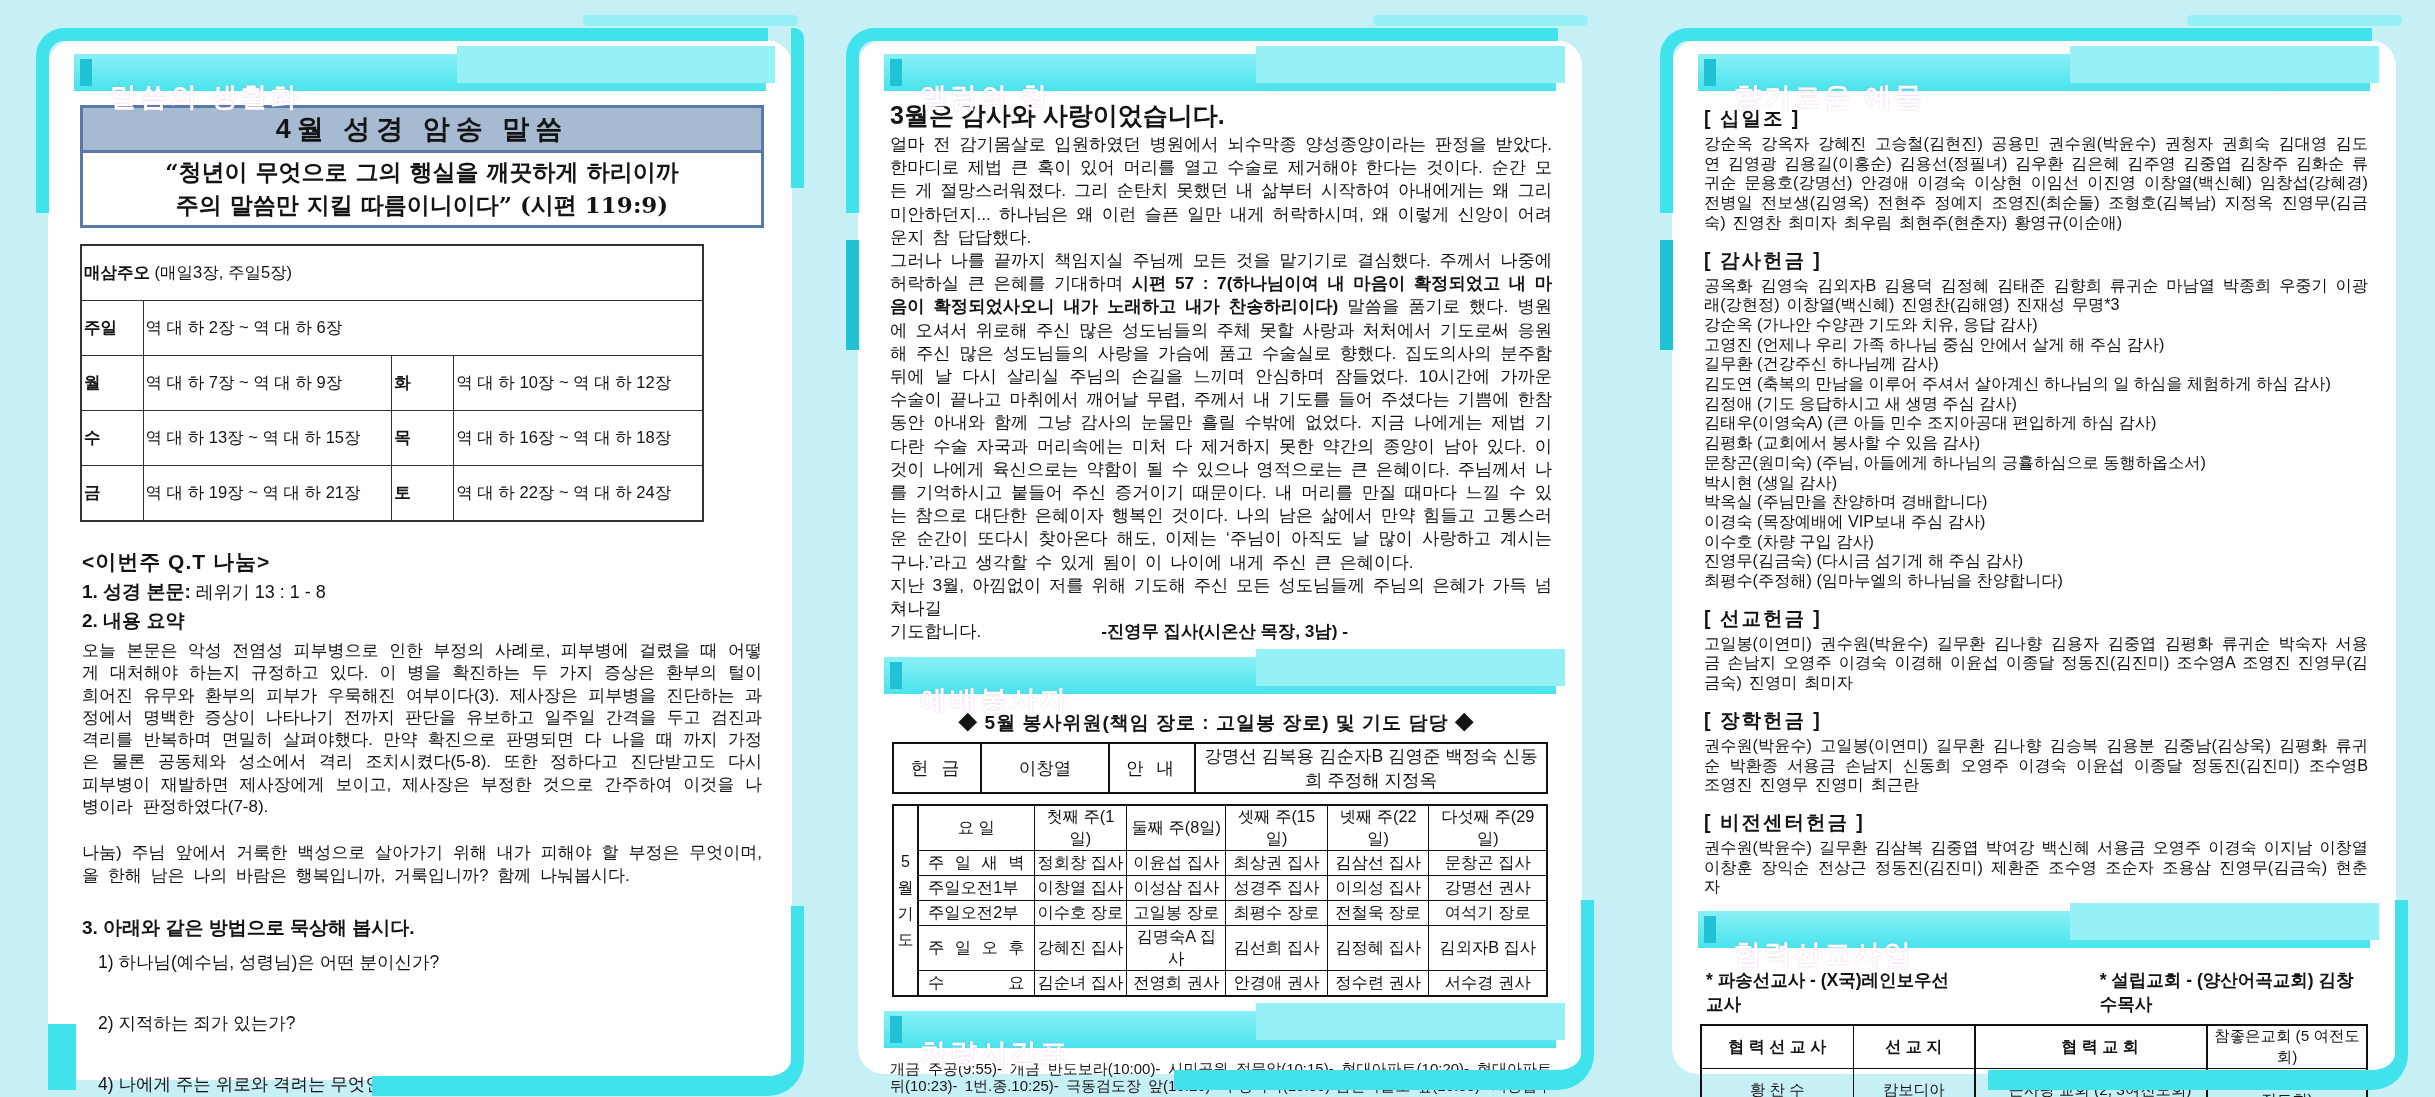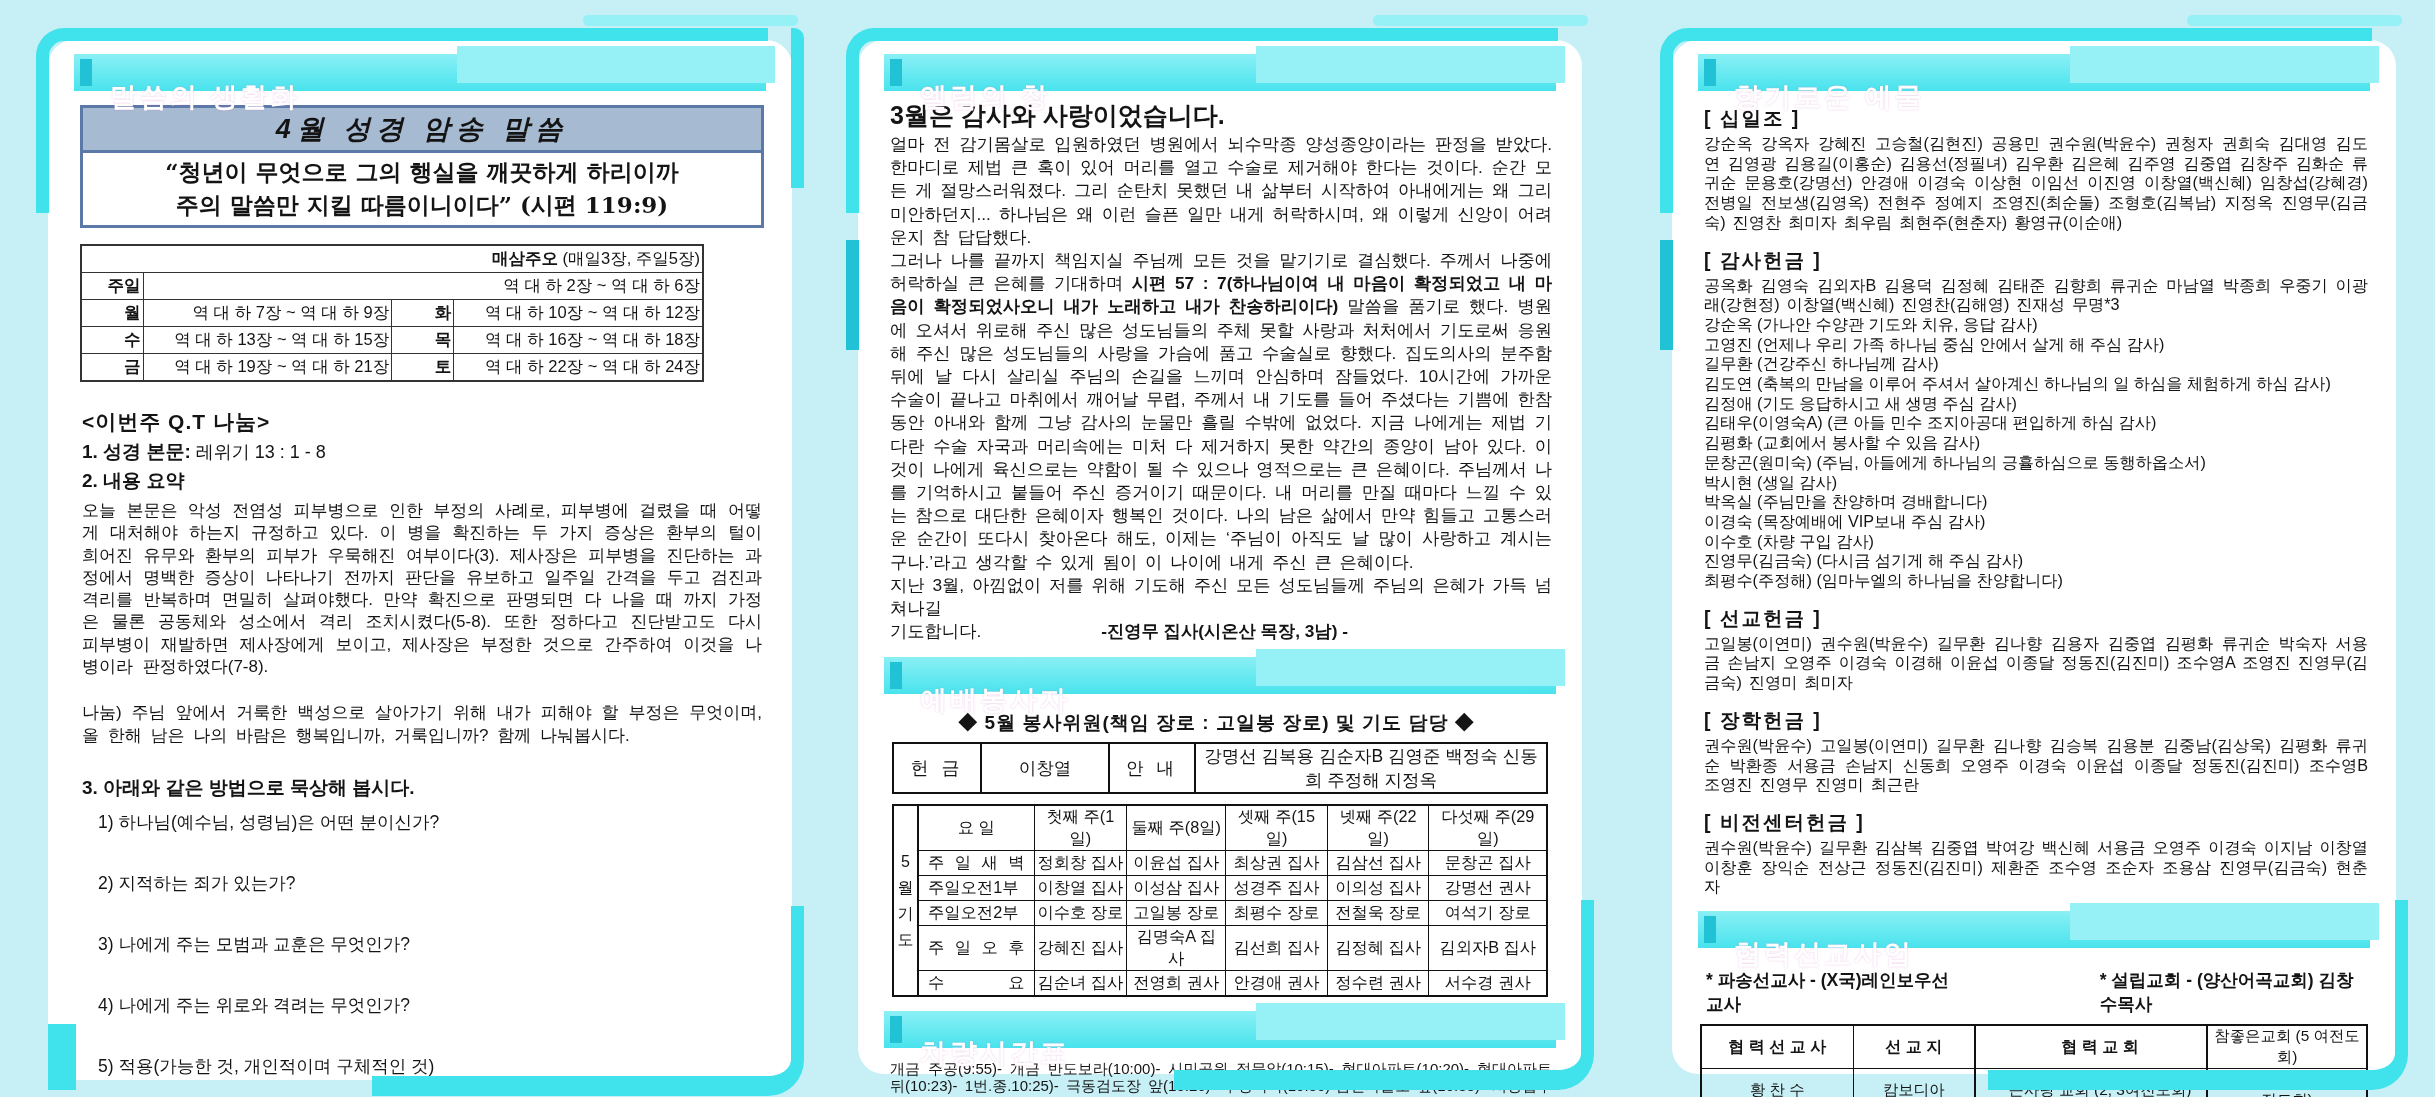--- a/index.html
+++ b/index.html
@@ -51,26 +51,26 @@
     display:flex;align-items:center;z-index:2;
   }
   .sechdr::before{content:"";position:absolute;left:6px;top:5px;bottom:5px;width:12px;background:var(--cy-d);}
   .sechdr::after{content:"";position:absolute;right:-9px;top:-8px;width:46%;height:100%;background:var(--cy-l);z-index:-1;}
   .sechdr .t{color:#ffffff;font-weight:bold;font-size:27px;letter-spacing:3px;padding-left:36px;
     text-shadow:0 0 2px rgba(210,120,200,.45);margin-top:48px;}
 
   
   .versebox{border:3px solid var(--boxborder);margin:14px 28px 0 32px;}
   .versebox .vtitle{background:var(--bluegray);border-bottom:3px solid var(--boxborder);
-    text-align:center;font-size:27px;font-weight:bold;letter-spacing:6px;padding:3px 0;font-style:italic;}
+    text-align:center;font-size:27px;font-weight:bold;letter-spacing:6px;padding:3px 0;}
   .versebox .vbody{font-family:"DejaVu Serif", serif;font-weight:bold;font-size:23px;
     text-align:center;line-height:33px;padding:2px 0 4px 0;}
   table{border-collapse:collapse;}
   .readtab{margin:16px 28px 0 32px;width:624px;border:2px solid #333;font-size:16.5px;}
-  .readtab td{border:1.6px solid #333;text-align:right;padding:2px 2px;height:22px;}
+  .readtab td{border:1.6px solid #333;text-align:left;padding:16px 2px;height:22px;}
   .readtab .day{font-weight:bold;width:62px;}
   .readtab .b{font-weight:bold;}
   .qt{margin:26px 30px 0 34px;}
   .qt-h{font-size:21px;font-weight:bold;letter-spacing:1px;}
   .qt-l{font-size:19px;font-weight:bold;margin-top:3px;}
   .qt-l .val{font-weight:normal;font-size:18px;}
   .qt-p{font-size:17px;line-height:22.3px;text-align:justify;word-spacing:5px;margin-top:6px;}
   .qt-share{font-size:17px;line-height:22.3px;text-align:justify;word-spacing:4px;margin-top:24px;}
   .qt-m{font-size:19px;font-weight:bold;margin-top:28px;}
   .qt-q{font-size:17.5px;margin:9px 0 37px 16px;}
@@ -164,21 +164,20 @@
 
   <div class="qt">
     <div class="qt-h">&lt;이번주 Q.T 나눔&gt;</div>
     <div class="qt-l"><span>1. 성경 본문:</span><span class="val"> 레위기 13 : 1 - 8</span></div>
     <div class="qt-l">2. 내용 요약</div>
     <p class="qt-p">오늘 본문은 악성 전염성 피부병으로 인한 부정의 사례로, 피부병에 걸렸을 때 어떻게 대처해야 하는지 규정하고 있다. 이 병을 확진하는 두 가지 증상은 환부의 털이 희어진 유무와 환부의 피부가 우묵해진 여부이다(3). 제사장은 피부병을 진단하는 과정에서 명백한 증상이 나타나기 전까지 판단을 유보하고 일주일 간격을 두고 검진과 격리를 반복하며 면밀히 살펴야했다. 만약 확진으로 판명되면 다 나을 때 까지 가정은 물론 공동체와 성소에서 격리 조치시켰다(5-8). 또한 정하다고 진단받고도 다시 피부병이 재발하면 제사장에게 보이고, 제사장은 부정한 것으로 간주하여 이것을 나병이라 판정하였다(7-8).</p>
     <p class="qt-share">나눔) 주님 앞에서 거룩한 백성으로 살아가기 위해 내가 피해야 할 부정은 무엇이며, 올 한해 남은 나의 바람은 행복입니까, 거룩입니까? 함께 나눠봅시다.</p>
     <div class="qt-m">3. 아래와 같은 방법으로 묵상해 봅시다.</div>
     <div class="qt-q">1) 하나님(예수님, 성령님)은 어떤 분이신가?</div>
     <div class="qt-q">2) 지적하는 죄가 있는가?</div>
-    <div class="qt-q">3) 나에게 주는 모범과 교훈은 무엇인가?</div>
     <div class="qt-q">4) 나에게 주는 위로와 격려는 무엇인가?</div>
     <div class="qt-q">5) 적용(가능한 것, 개인적이며 구체적인 것)</div>
   </div>
 
 </div>
 
 <div class="panel" id="panel-mid">
   <div class="f-tl"></div>
   <div class="f-tr-dash"></div>
   <div class="f-left-dash"></div>

